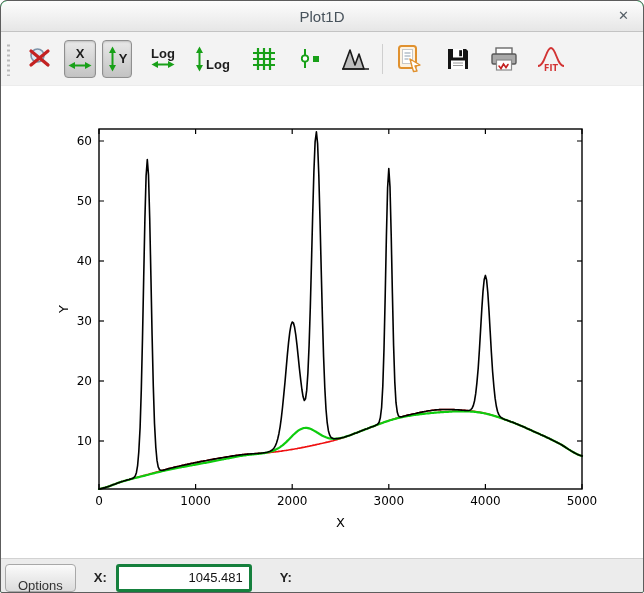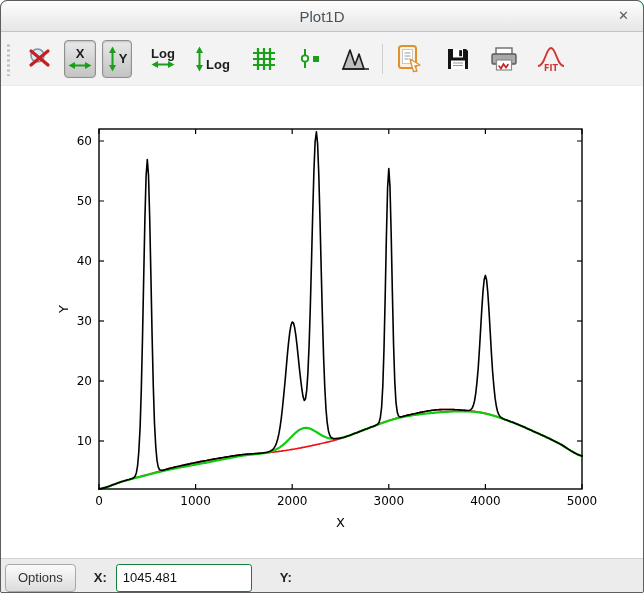--- a/index.html
+++ b/index.html
@@ -45,31 +45,31 @@
   .sep{width:1px;height:30px;background:#cfcfcf;margin:0 6px;}
   
   .content{flex:1 1 auto;background:#ffffff;position:relative;}
   .content svg{display:block;}
   
   .statusbar{
     height:37px;flex:0 0 37px;background:#ececec;border-top:1px solid #d2d2d2;
     display:flex;align-items:center;
   }
   .options-btn{
-    margin-left:4px;height:28px;padding:5px 12px;font-size:13px;color:#333;
+    margin-left:4px;height:28px;padding:13px 12px;font-size:13px;color:#333;
     background:linear-gradient(#fbfbfb,#dcdcdc);
     border:1px solid #a8a8a8;border-radius:4px;font-family:inherit;
   }
   .coord-lbl{font-size:13px;font-weight:bold;color:#222;}
   .coord-lbl.x{margin-left:18px;}
   .coord-lbl.y{margin-left:28px;}
   .coord-input{
     margin-left:9px;width:136px;height:28px;box-sizing:border-box;
-    border:1px solid #15803d;border-radius:3px;background:#fff;
-    font-size:13px;color:#111;padding:0 6px;font-family:inherit;
+    border:3px solid #15803d;border-radius:3px;background:#fff;
+    font-size:13px;color:#111;padding:0 6px;font-family:inherit;text-align:right;
   }
 </style>
 </head>
 <body>
 
 <div class="window">
 
   <div class="titlebar">
     <span class="title">Plot1D</span>
     <span class="close">✕</span>

